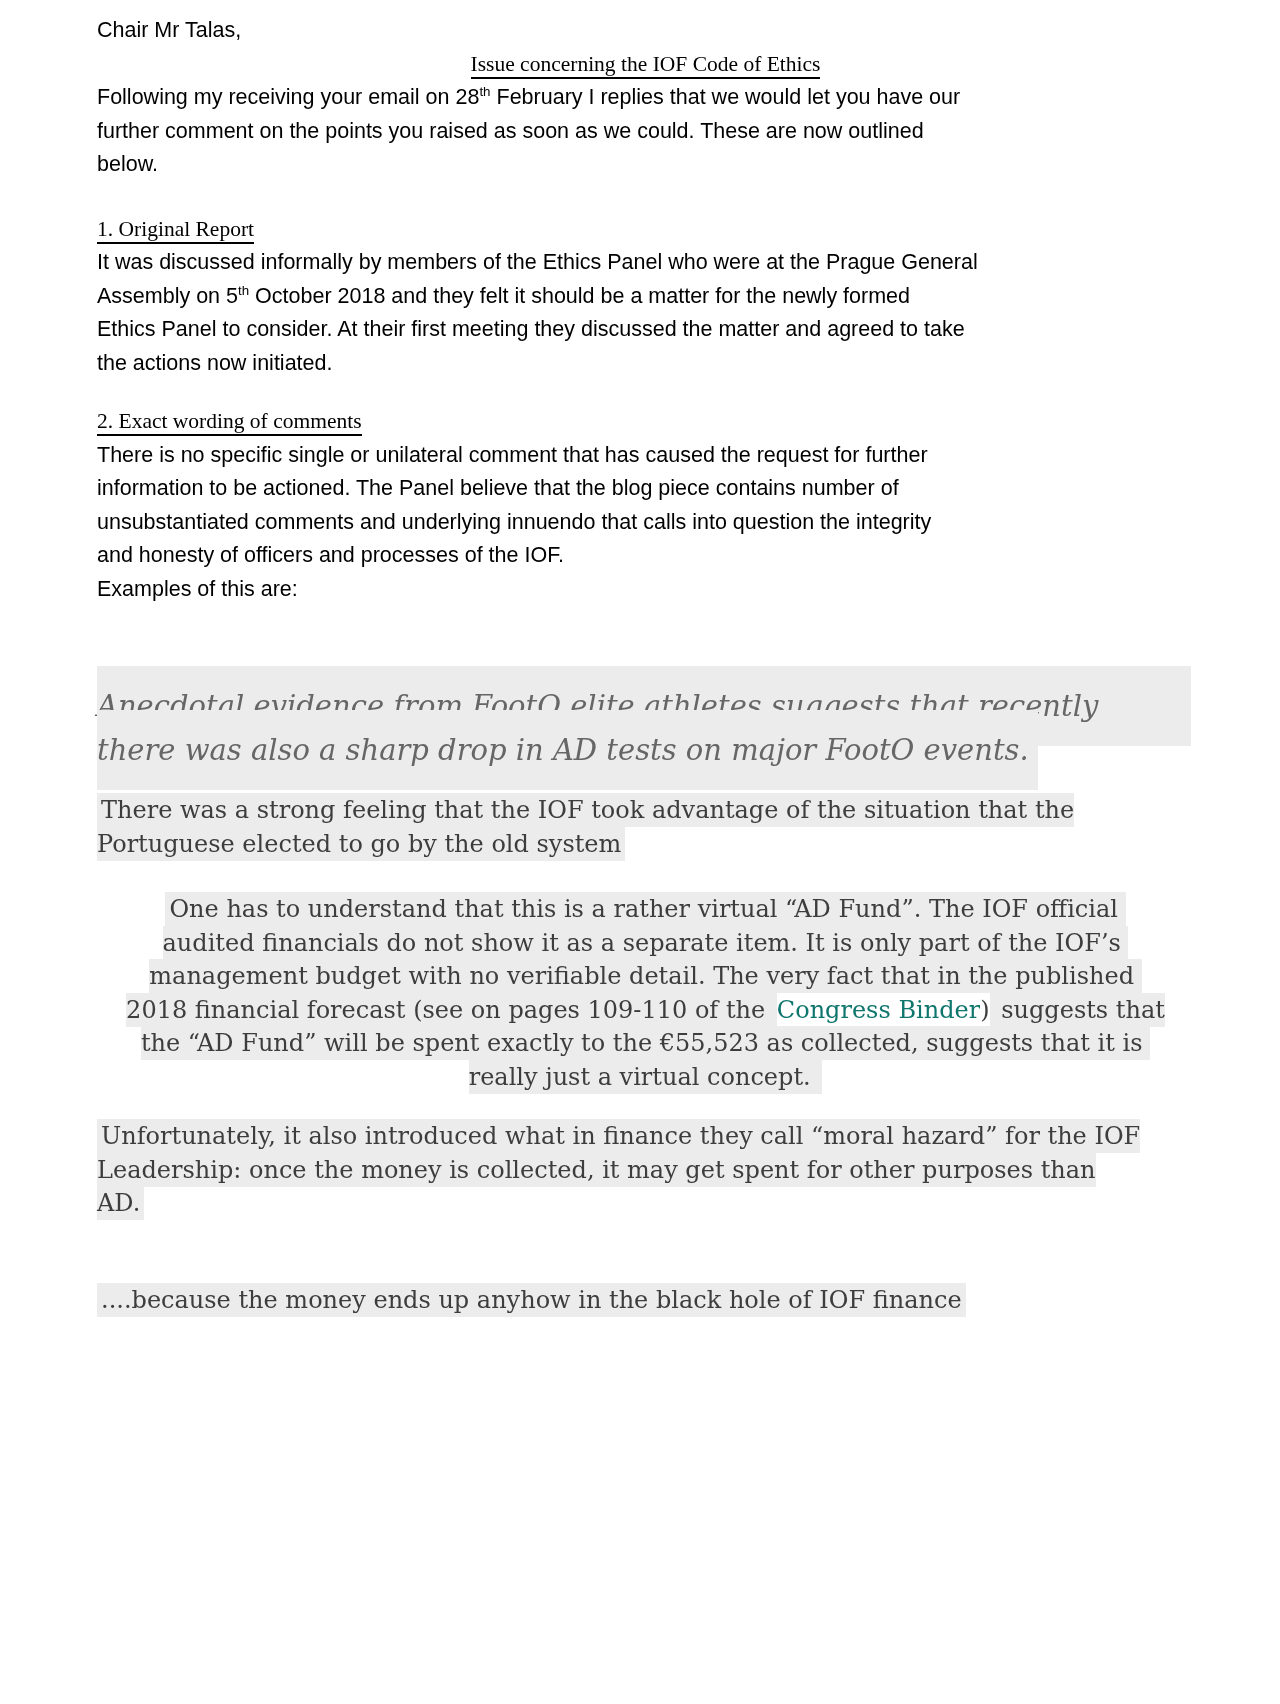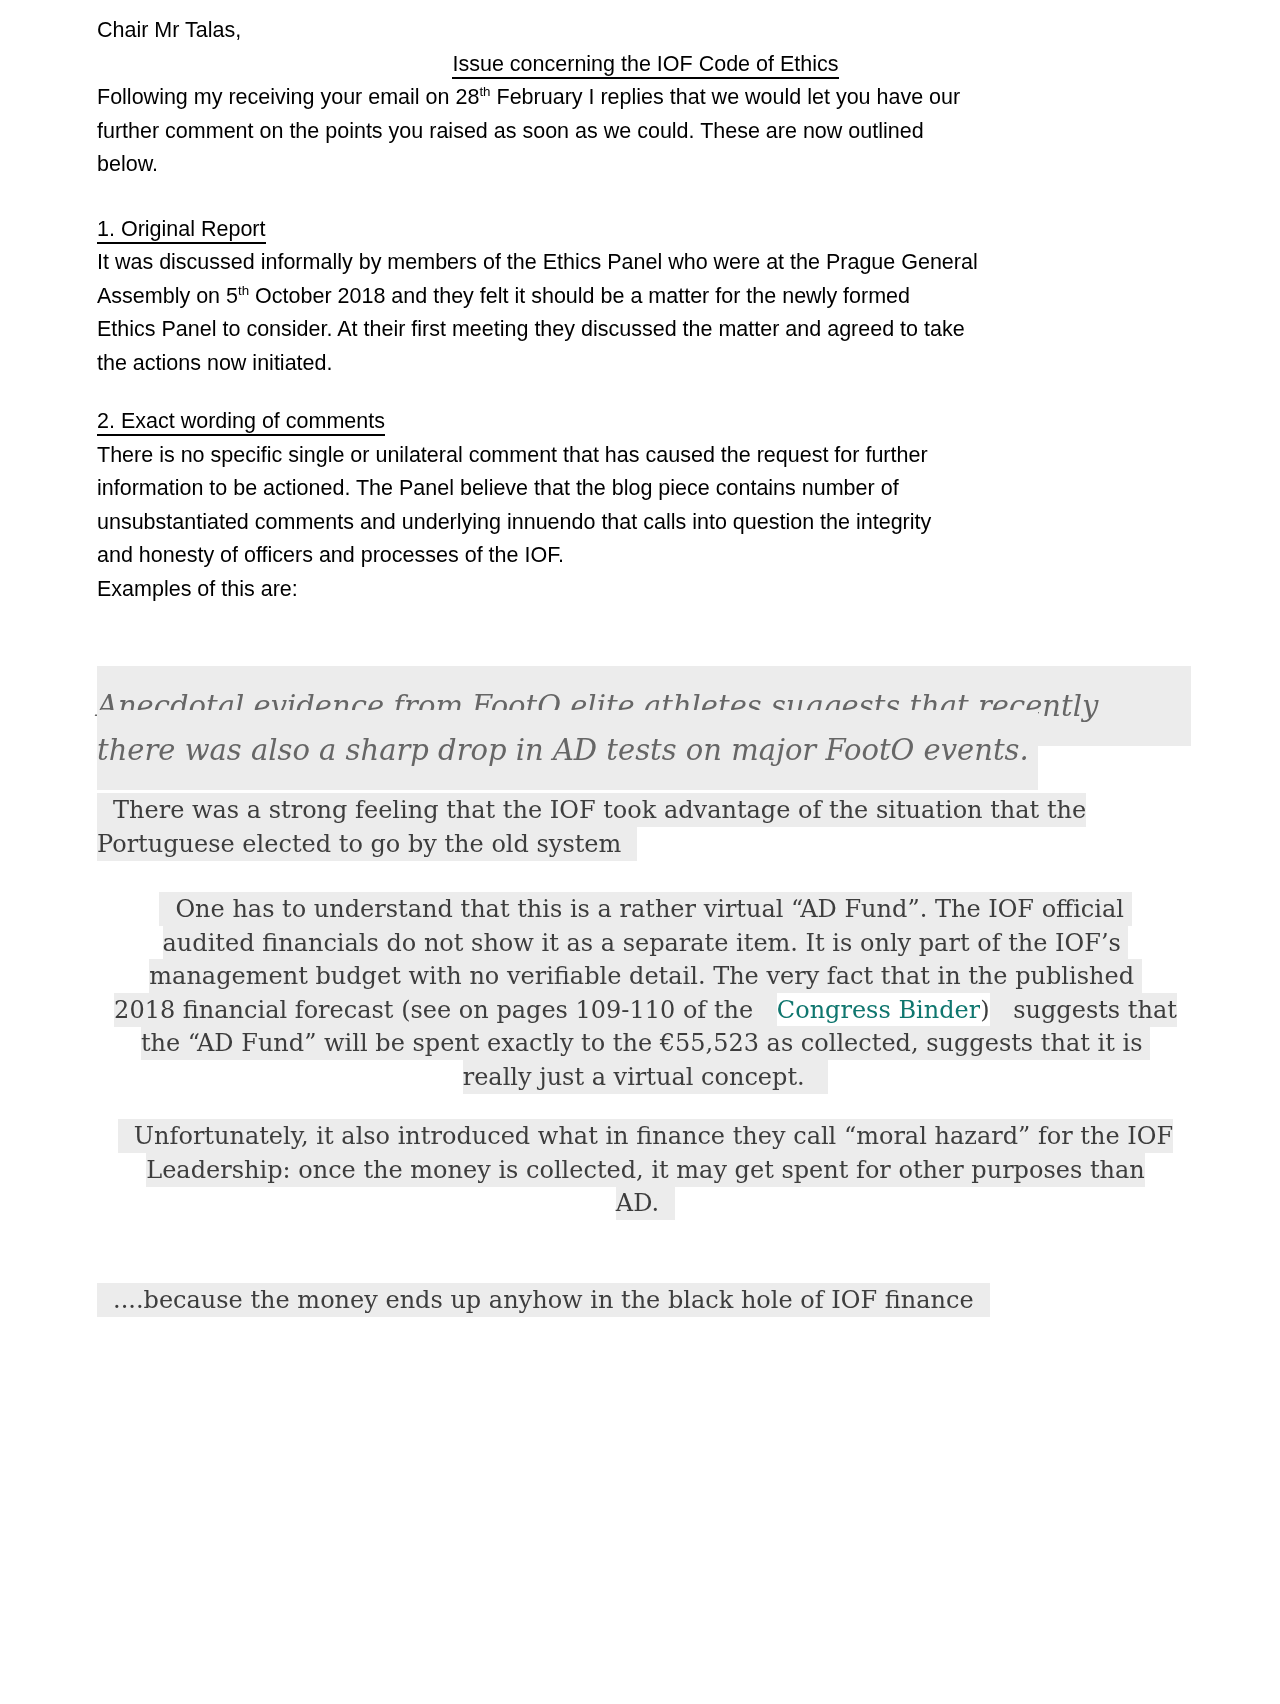--- a/index.html
+++ b/index.html
@@ -12,39 +12,39 @@
   .page { padding:14px 86px 0 97px; }
   p, h2 { margin:0; padding:0; font-weight:normal; }
 
   .sans {
     font-size:21.5px;
     line-height:33.5px;
     white-space:pre-wrap;
     color:#000;
   }
   .title-line { text-align:center; }
-  .u { border-bottom:2px solid #000; padding-bottom:1px; }
+  .u { border-bottom:2px solid #000; padding-bottom:1px;font-family:Liberation Serif, serif; }
 
   sup { font-size:0.62em; line-height:0; }
 
   .redaction {
     display:inline-block;
     width:258px; height:30px;
     background:#000;
     vertical-align:-7px;
   }
 
   .quote {
     font-family:"DejaVu Serif", serif;
     font-size:24px;
     line-height:33.5px;
     color:#3d3d3d;
     white-space:pre-wrap;
   }
-  .quote .hl { background:#ececec; padding:3px 16px; }
+  .quote .hl { background:#ececec; padding:3px 4px; }
   .quote-italic {
     font-style:italic;
     font-size:29px;
     line-height:44px;
     color:#666666;
   }
   .quote-italic .hl { padding:23px 0; }
 
   .link {
     color:#0f766e;
@@ -53,21 +53,21 @@
     cursor:pointer;
     padding:3px 0;
   }
   .paren { background:#ffffff; padding:3px 0; }
 
   .m-s1 { margin-top:31px; }
   .m-s2 { margin-top:25px; }
   .m-q1 { margin-top:78px; }
   .m-q2 { margin-top:22px; }
   .m-q3 { margin-top:32px;text-align:center; }
-  .m-q4 { margin-top:26px;text-align:center; }
+  .m-q4 { margin-top:26px; }
   .m-q5 { margin-top:63px; }
   .m-s3 { margin-top:108px; }
 </style>
 </head>
 <body>
 
 <div class="page">
 
   <p class="sans"><span>Chair Mr Talas,</span></p>
 

